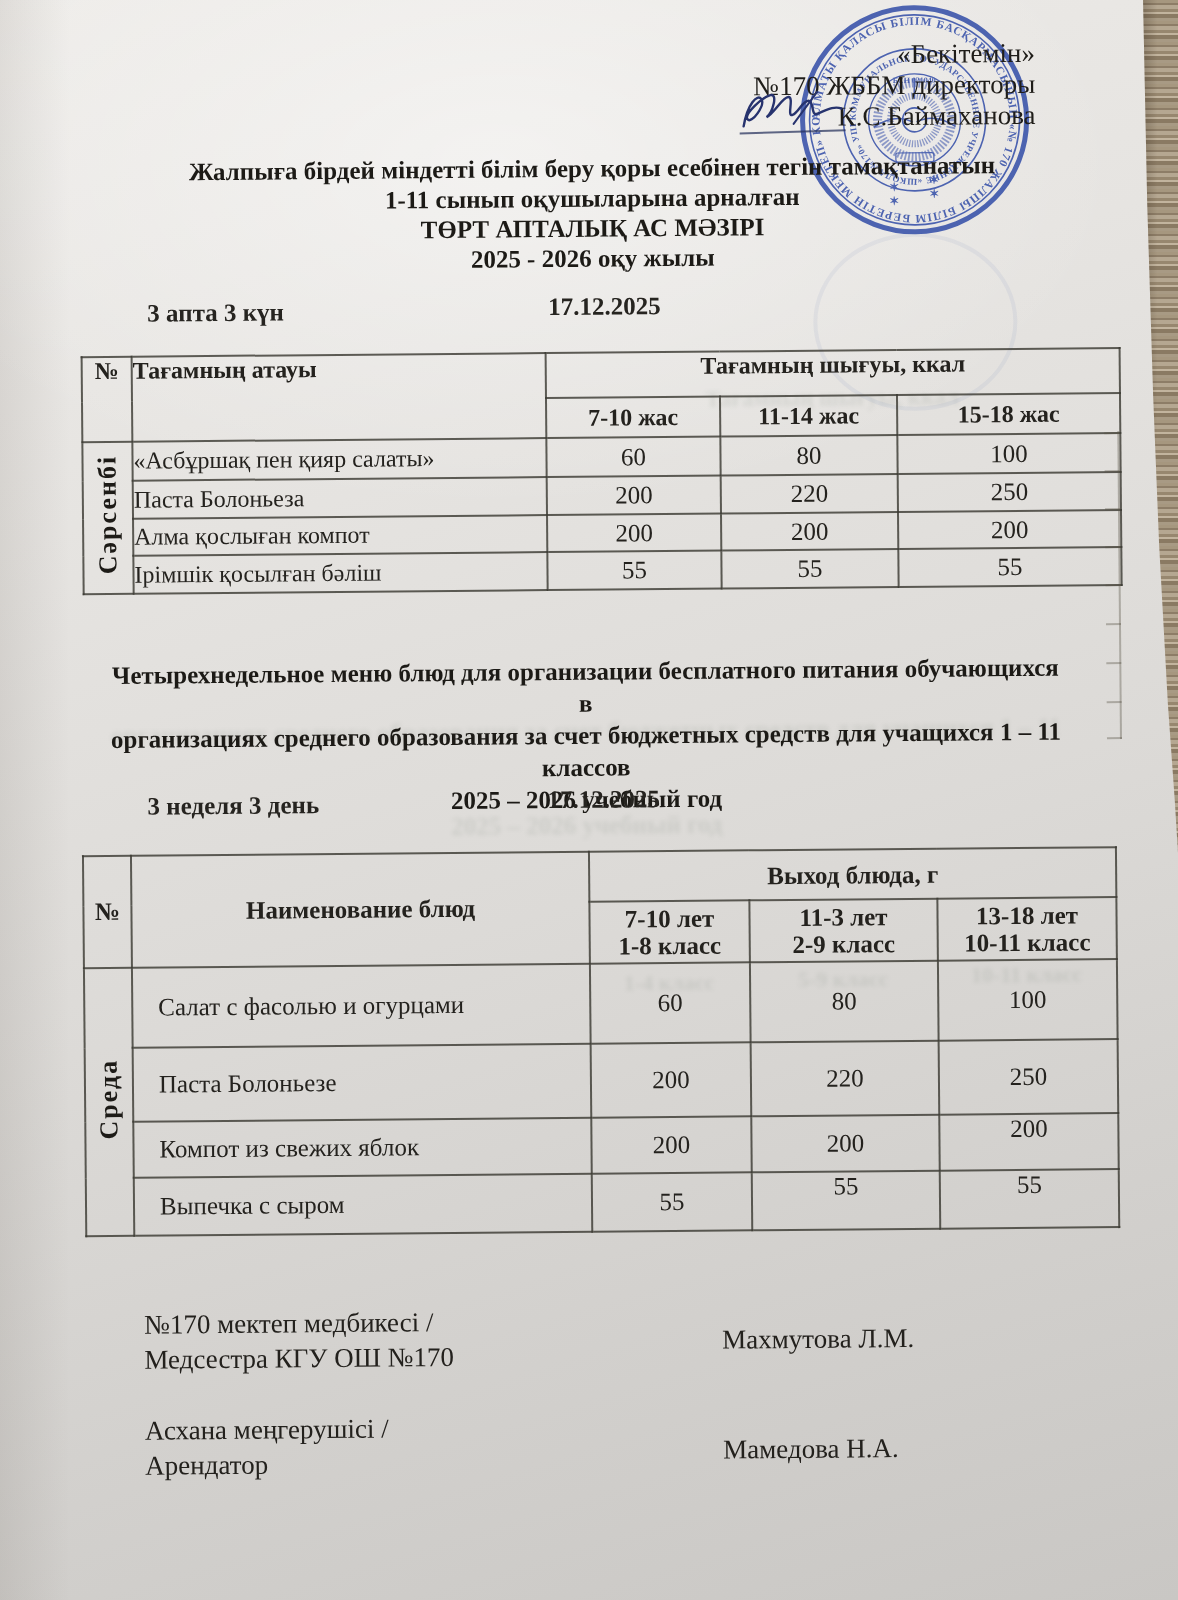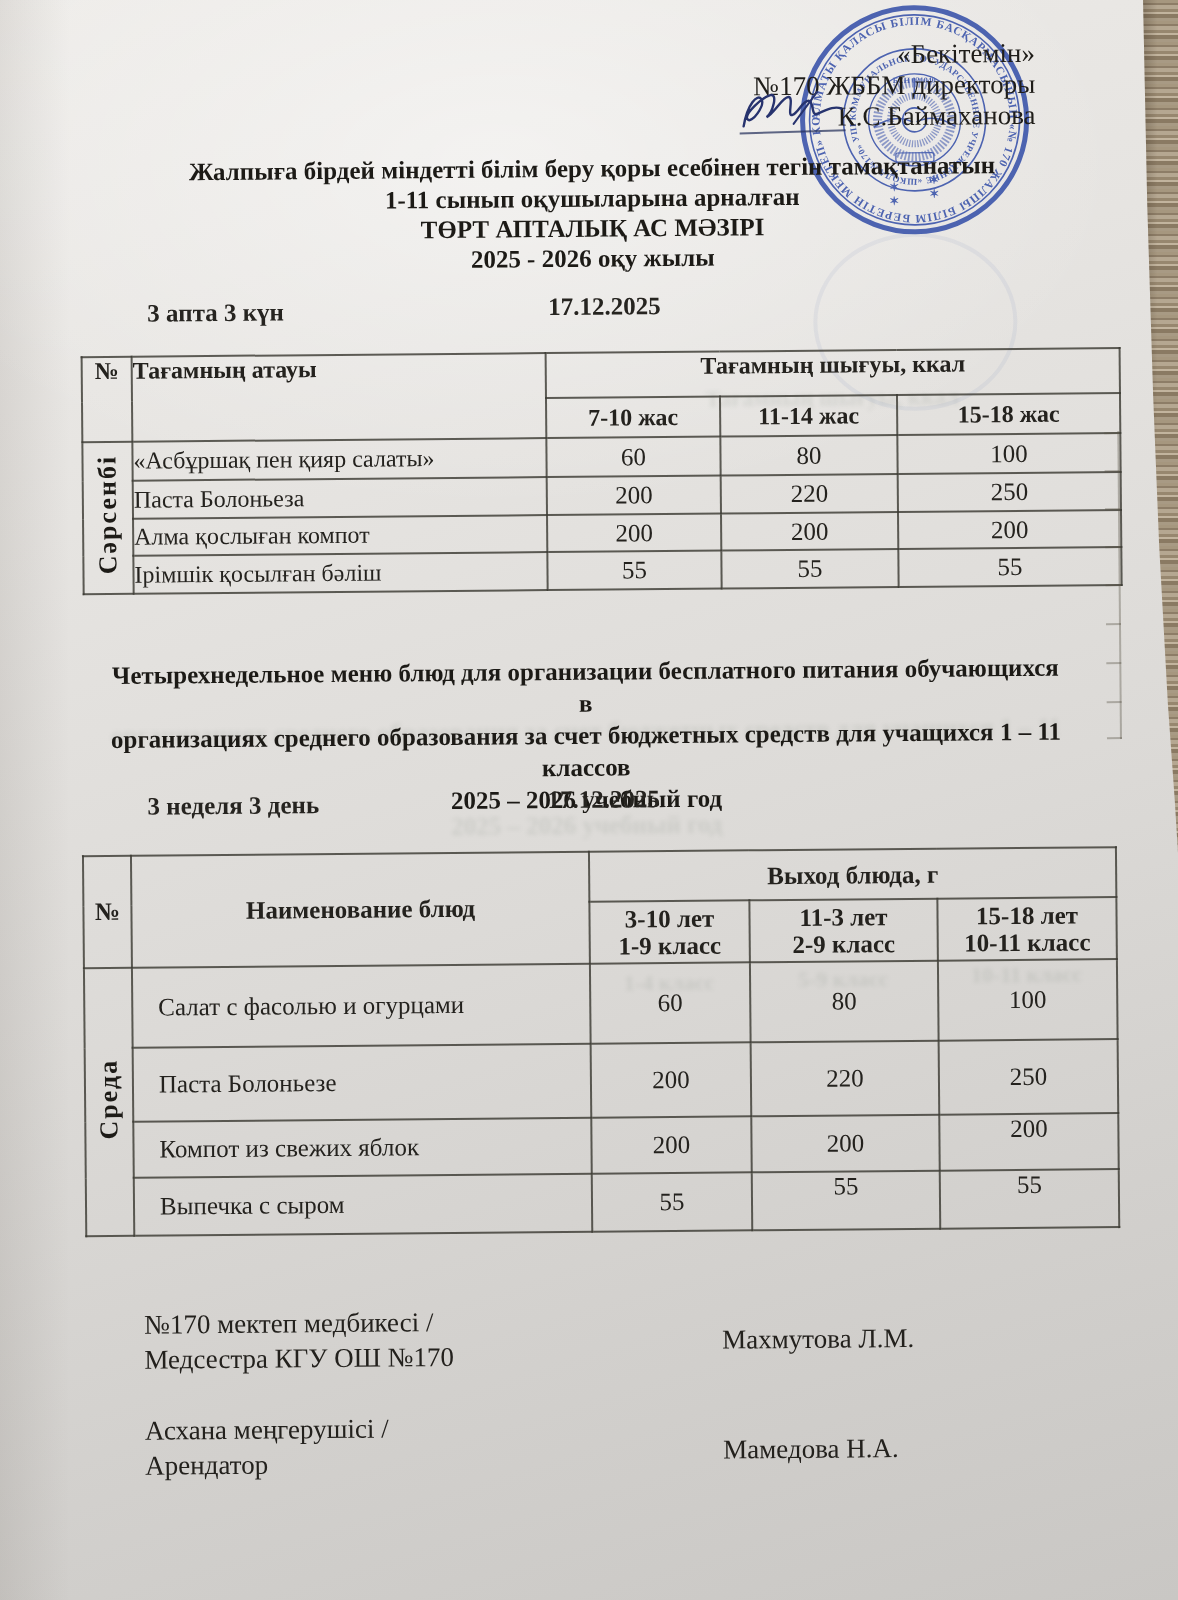--- a/index.html
+++ b/index.html
@@ -217,23 +217,23 @@
           <col style="width:188px">
           <col style="width:179px">
         </colgroup>
       <tbody>
           <tr style="height:50px">
         <td class="val-c b" rowspan="2">№</td>
         <td class="val-c b" rowspan="2" style="font-size:25px;">Наименование блюд</td>
         <td class="age-h b" colspan="3">Выход блюда, г</td>
       </tr>
       <tr style="height:62px">
-        <td class="age-h b"><span>3-10 лет</span><br><span>1-9 класс</span></td>
+        <td class="age-h b"><span>7-10 лет</span><br><span>1-8 класс</span></td>
         <td class="age-h b"><span>11-3 лет</span><br><span>2-9 класс</span></td>
-        <td class="age-h b"><span>15-18 лет</span><br><span>10-11 класс</span></td>
+        <td class="age-h b"><span>13-18 лет</span><br><span>10-11 класс</span></td>
       </tr>
       <tr style="height:80px">
         <td class="day" rowspan="4"><span class="vert">Среда</span></td>
         <td class="name-c">Салат с фасолью и огурцами</td>
         <td class="val-c">60</td>
         <td class="val-c">80</td>
         <td class="val-c">100</td>
       </tr>
       <tr style="height:74px">
         <td class="name-c">Паста Болоньезе</td>

